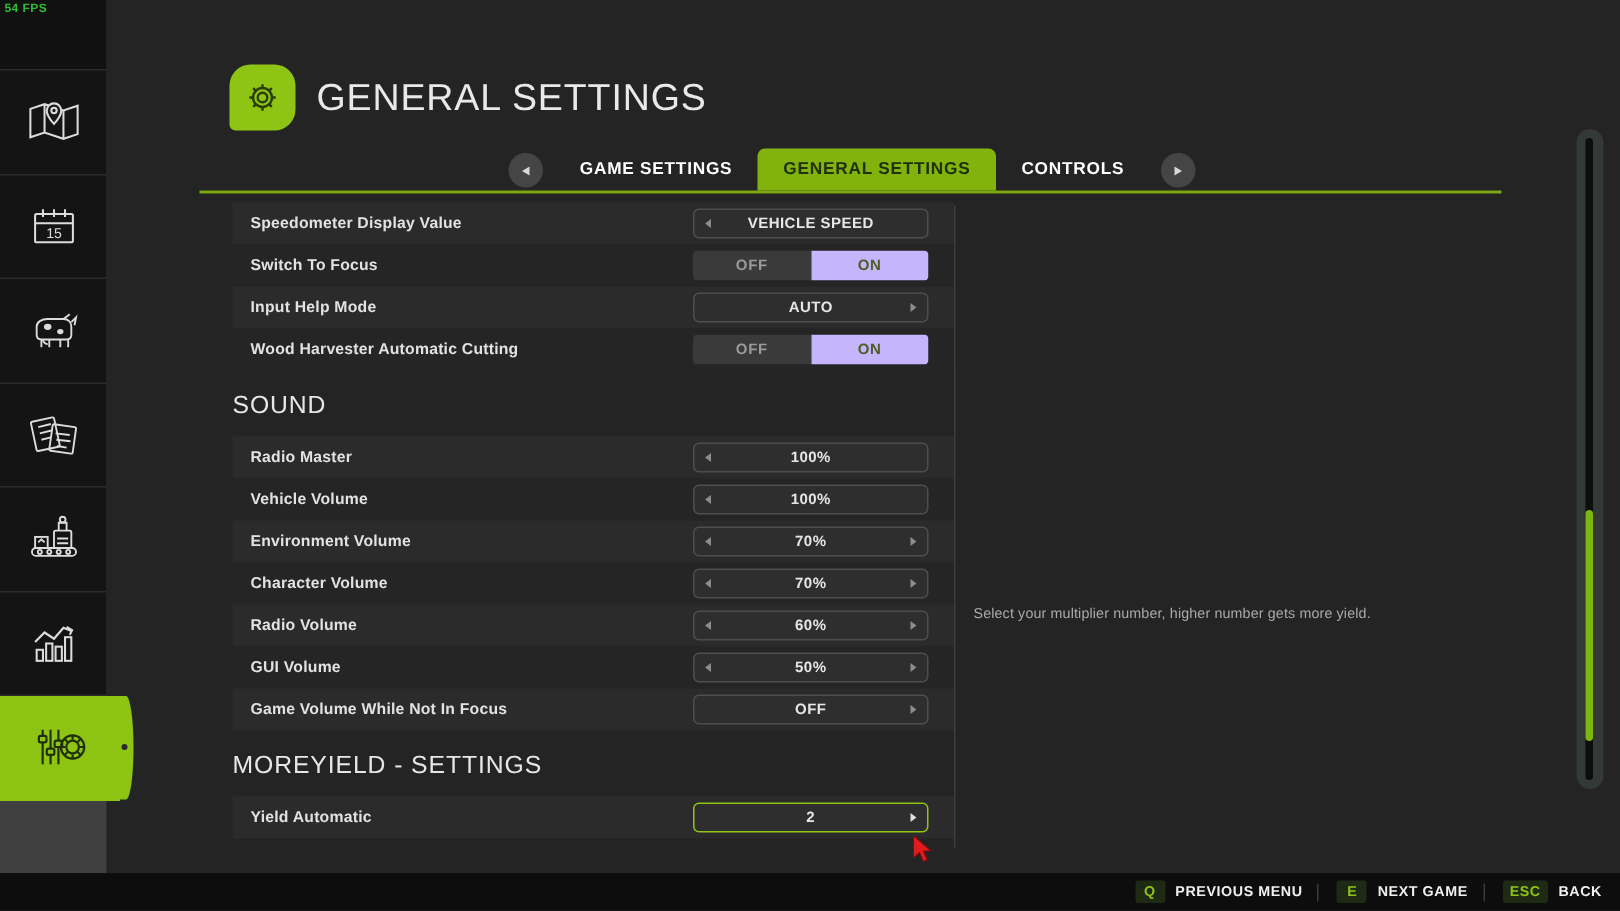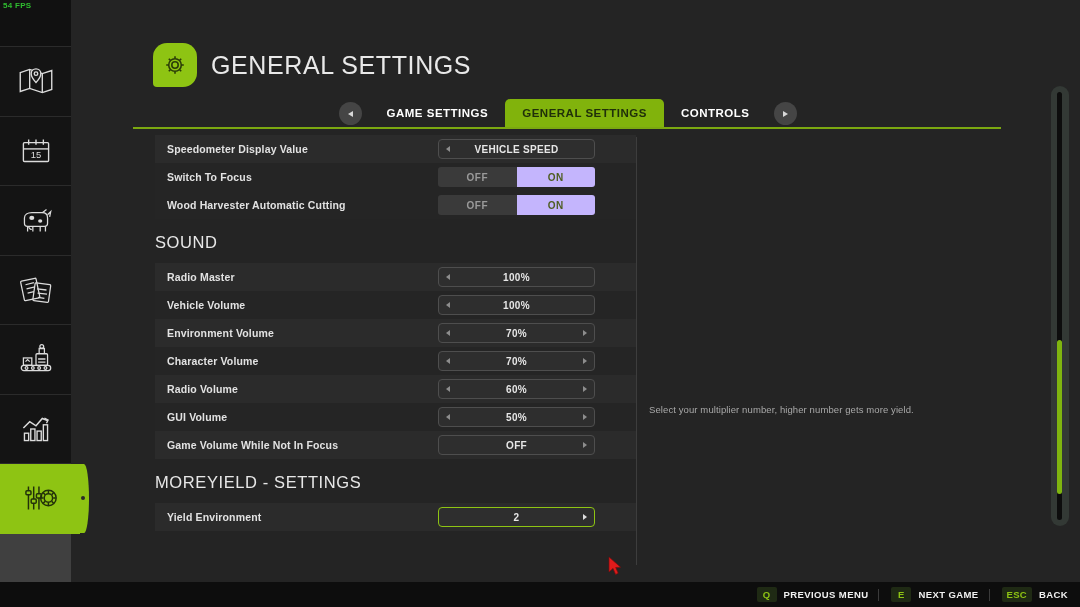--- a/index.html
+++ b/index.html
@@ -132,21 +132,21 @@
   }
   .row.odd  { background: #2b2b2b; }
   .row.even { background: #252525; }
   .row-label {
     font-size: 10.5px; font-weight: bold;
     color: #e2e2e2;
     letter-spacing: 0.15px;
   }
 
   .control {
-    position: absolute; left: 283px; top: 4px;
+    position: absolute; left: 307px; top: 4px;
     width: 157px; height: 20px;
   }
 
   
   .opt {
     width: 100%; height: 100%;
     border: 1px solid #4e4e4e;
     border-radius: 4px;
     background: #2e2e2e;
     display: flex; align-items: center; justify-content: center;
@@ -388,20 +388,29 @@
         </div>
         <div class="row even">
           <div class="row-label">Switch To Focus</div>
           <div class="control">
             <div class="toggle">
               <div class="toggle-half off">OFF</div>
               <div class="toggle-half on">ON</div>
             </div>
           </div>
         </div>
+        <div class="row odd">
+          <div class="row-label">Input Help Mode</div>
+          <div class="control">
+            <div class="opt">
+              <span class="opt-val">AUTO</span>
+              <span class="arr r"></span>
+            </div>
+          </div>
+        </div>
         <div class="row even">
           <div class="row-label">Wood Harvester Automatic Cutting</div>
           <div class="control">
             <div class="toggle">
               <div class="toggle-half off">OFF</div>
               <div class="toggle-half on">ON</div>
             </div>
           </div>
         </div>
         <div class="section-head">SOUND</div>
@@ -467,21 +476,21 @@
           <div class="row-label">Game Volume While Not In Focus</div>
           <div class="control">
             <div class="opt">
               <span class="opt-val">OFF</span>
               <span class="arr r"></span>
             </div>
           </div>
         </div>
         <div class="section-head">MOREYIELD - SETTINGS</div>
         <div class="row odd">
-          <div class="row-label">Yield Environment</div>
+          <div class="row-label">Yield Automatic</div>
           <div class="control">
             <div class="opt selected">
               <span class="opt-val">2</span>
               <span class="arr r"></span>
             </div>
           </div>
         </div>
       </div>
 
     <div class="vdivider"></div>

